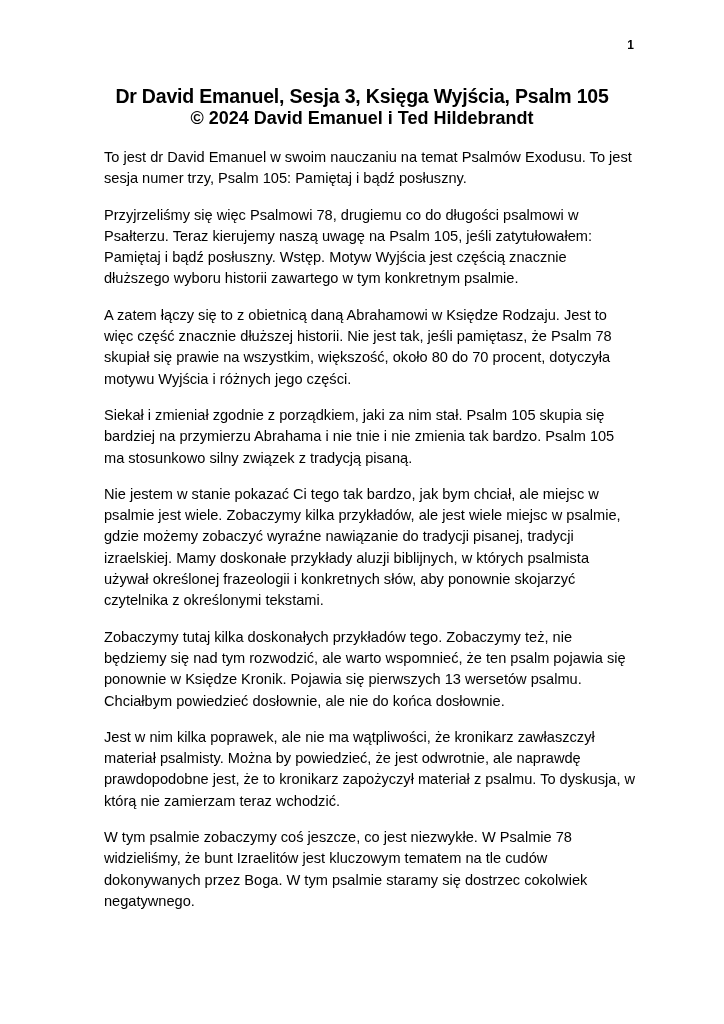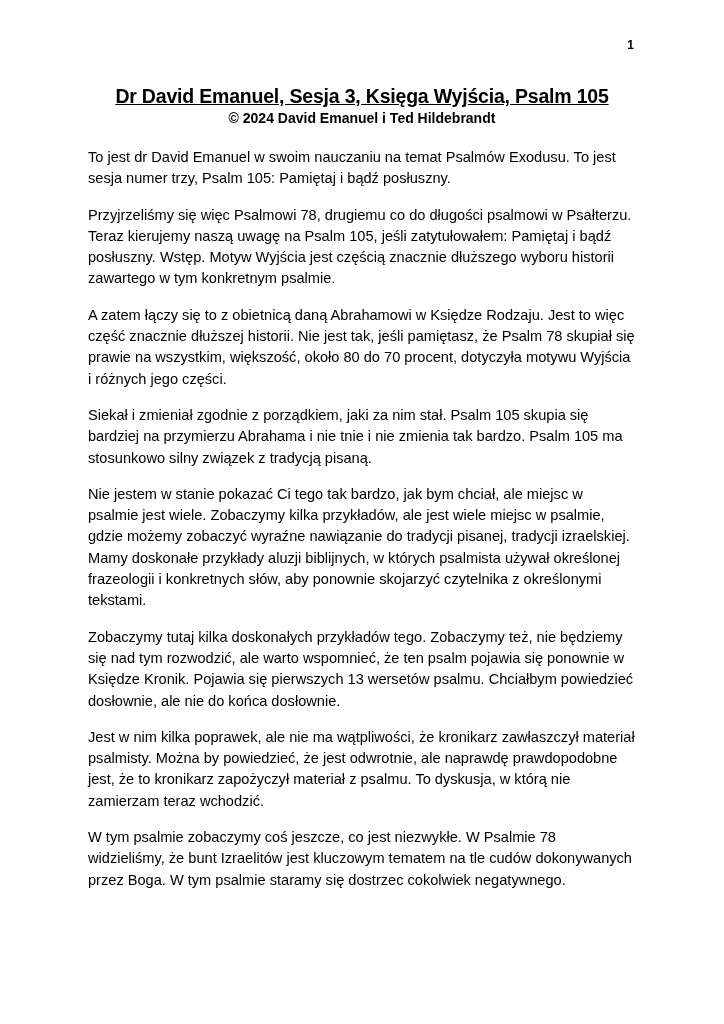--- a/index.html
+++ b/index.html
@@ -29,36 +29,35 @@
     line-height: 14px;
     padding-right: 2px;
   }
   .doc-title {
     margin: 32px -44px 2px -44px;
     font-size: 19.5px;
     font-weight: bold;
     text-align: center;
     line-height: 24px;
     letter-spacing: -0.2px;
-    text-decoration: underline;
   }
   .doc-copyright {
     margin: 0;
-    font-size: 14px;
+    font-size: 18px;
     font-weight: bold;
     text-align: center;
     line-height: 17px;
   }
   .doc-body {
     margin-top: 20px;
     font-size: 14.6px;
     line-height: 21.3px;
   }
   .para {
-    margin: 0 0 15px 0;
+    margin: 0 0 15px 16px;
     max-width: 556px;
   }
 </style>
 </head>
 <body>
 
 <div class="page">
   <div class="page-number">1</div>
 
   <h1 class="doc-title">Dr David Emanuel, Sesja 3, Księga Wyjścia, Psalm 105</h1>

